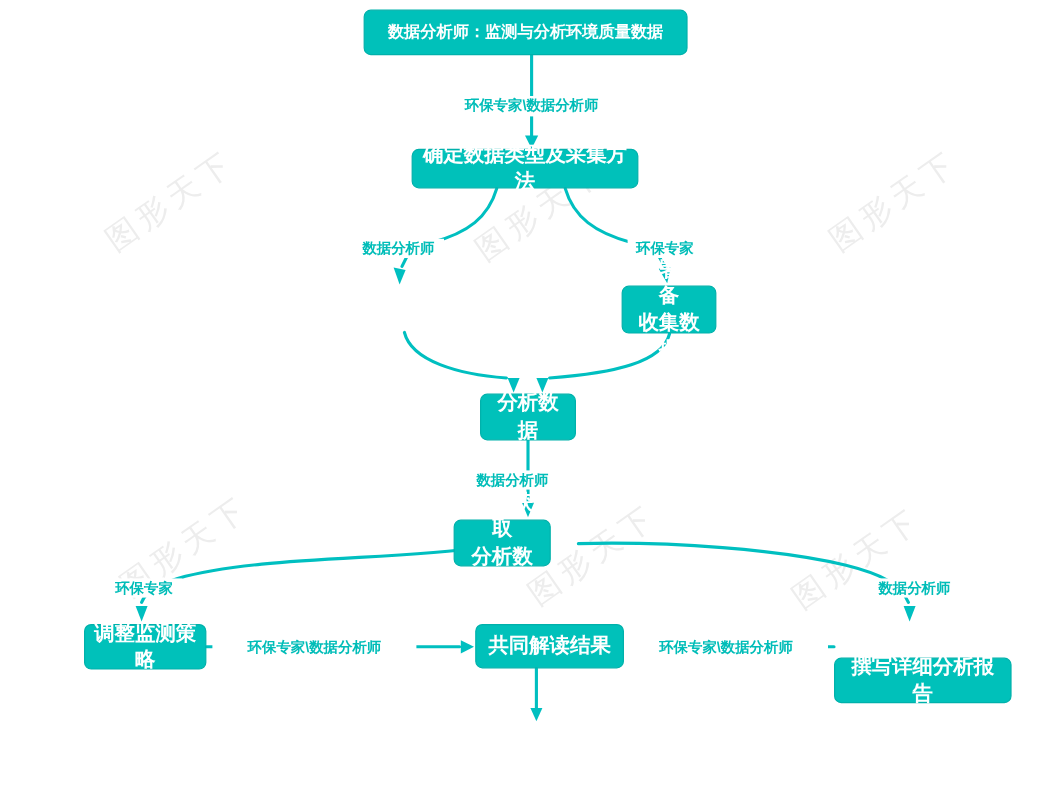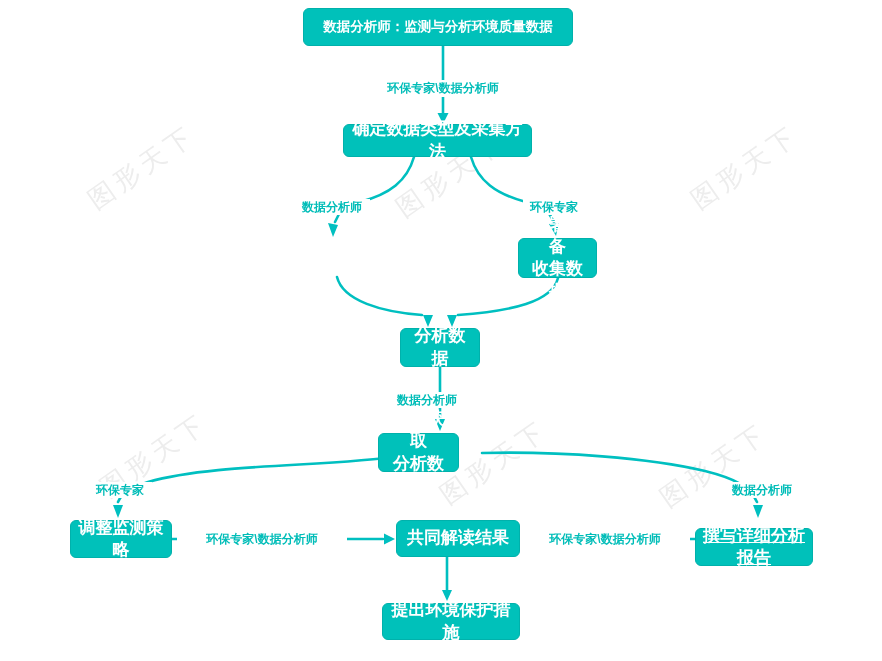--- a/index.html
+++ b/index.html
@@ -127,16 +127,15 @@
 
   <div class="node wide" style="left:303px;top:8px;width:270px;height:38px;">数据分析师：监测与分析环境质量数据</div>
   <div class="node" style="left:343px;top:124px;width:189px;height:33px;">确定数据类型及采集方法</div>
   <div class="node" style="left:518px;top:238px;width:79px;height:40px;">部署设备
 收集数据</div>
   <div class="node" style="left:400px;top:328px;width:80px;height:39px;">分析数据</div>
   <div class="node" style="left:378px;top:433px;width:81px;height:39px;">定期获取
 分析数据</div>
   <div class="node" style="left:70px;top:520px;width:102px;height:38px;">调整监测策略</div>
   <div class="node" style="left:396px;top:520px;width:124px;height:37px;">共同解读结果</div>
-  <div class="node" style="left:695px;top:528px;width:118px;height:38px;text-decoration:underline;">撰写详细分析报告</div>
-  <div class="node" style="left:382px;top:603px;width:138px;height:37px;">提出环境保护措施</div>
+  <div class="node" style="left:695px;top:548px;width:148px;height:38px;">撰写详细分析报告</div>
 
 </div>
 
 </body></html>

